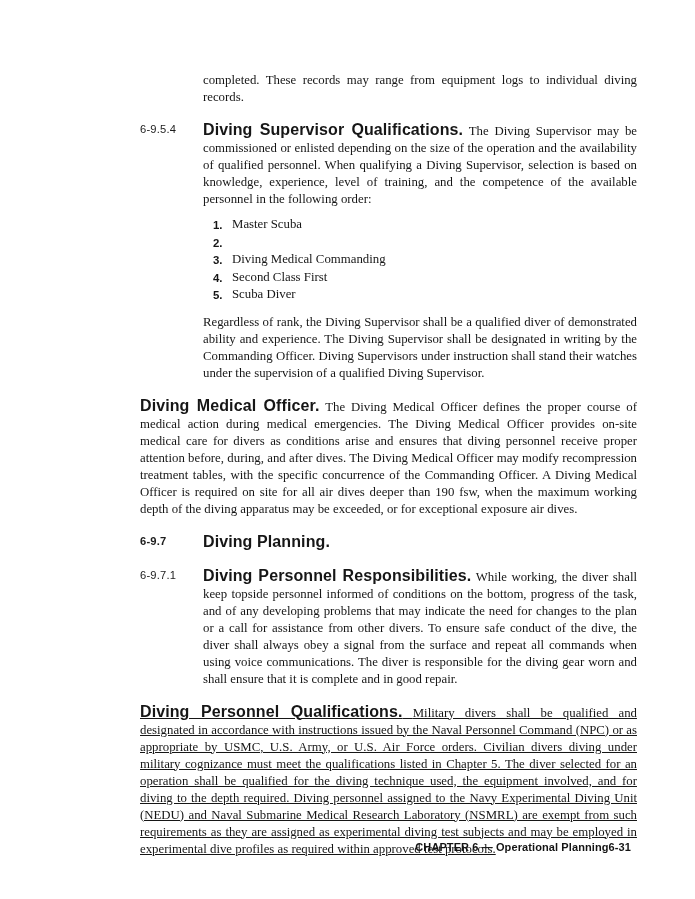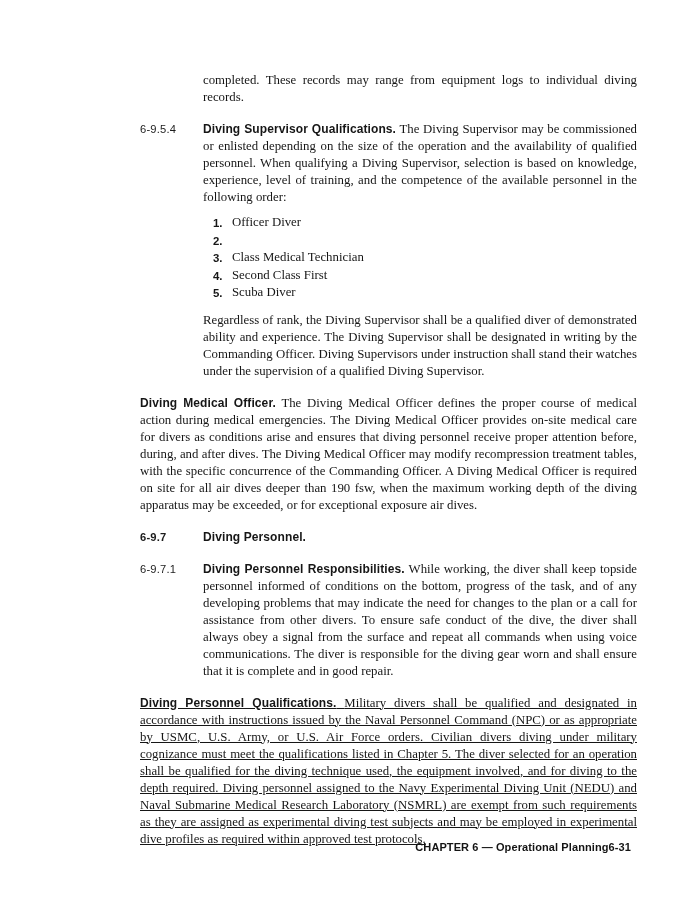--- a/index.html
+++ b/index.html
@@ -33,21 +33,21 @@
   p.para {
     margin: 0 0 7px 0;
     font-size: 12.8px;
     line-height: 17px;
     text-align: justify;
   }
   p.para.last { margin-bottom: 0; text-decoration: underline; }
   .h {
     font-family: "Liberation Sans", sans-serif;
     font-weight: bold;
-    font-size: 12px;
+    font-size: 16px;
     letter-spacing: 0.1px;
   }
   .olist { margin: 8px 0 10px 0; padding-left: 10px; }
   .li { display: flex; font-size: 12.8px; line-height: 16.5px; }
   .li .marker {
     width: 19px;
     flex: none;
     font-family: "Liberation Sans", sans-serif;
     font-weight: bold;
     font-size: 11.4px;
@@ -81,28 +81,28 @@
       </div>
     </div>
 
     <div class="sec">
       <div class="num">6-9.5.4</div>
       <div class="bodycol">
         <p class="para"><span class="h">Diving Supervisor Qualifications.</span> <span>The Diving Supervisor may be commissioned or enlisted depending on the size of the operation and the availability of qualified personnel. When qualifying a Diving Supervisor, selection is based on knowledge, experience, level of training, and the competence of the available personnel in the following order:</span></p>
         <div class="olist">
           <div class="li">
               <span class="marker">1.</span>
-              <span class="litext">Officer Diver</span>
+              <span class="litext">Master Scuba</span>
             </div>
           <div class="li">
               <span class="marker">2.</span>
             </div>
           <div class="li">
               <span class="marker">3.</span>
-              <span class="litext">Class Medical Technician</span>
+              <span class="litext">Diving Medical Commanding</span>
             </div>
           <div class="li">
               <span class="marker">4.</span>
               <span class="litext">Second Class First</span>
             </div>
           <div class="li">
               <span class="marker">5.</span>
               <span class="litext">Scuba Diver</span>
             </div>
         </div>
@@ -112,21 +112,21 @@
 
     <div class="sec">
       <div class="bodycol">
         <p class="para"><span class="h">Diving Medical Officer.</span> <span>The Diving Medical Officer defines the proper course of medical action during medical emergencies. The Diving Medical Officer provides on-site medical care for divers as conditions arise and ensures that diving personnel receive proper attention before, during, and after dives. The Diving Medical Officer may modify recompression treatment tables, with the specific concurrence of the Commanding Officer. A Diving Medical Officer is required on site for all air dives deeper than 190 fsw, when the maximum working depth of the diving apparatus may be exceeded, or for exceptional exposure air dives.</span></p>
       </div>
     </div>
 
     <div class="sec">
       <div class="num bold">6-9.7</div>
       <div class="bodycol">
-        <p class="para"><span class="h">Diving Personnel.</span></p>
+        <p class="para"><span class="h">Diving Planning.</span></p>
       </div>
     </div>
 
     <div class="sec">
       <div class="num">6-9.7.1</div>
       <div class="bodycol">
         <p class="para"><span class="h">Diving Personnel Responsibilities.</span> <span>While working, the diver shall keep topside personnel informed of conditions on the bottom, progress of the task, and of any developing problems that may indicate the need for changes to the plan or a call for assistance from other divers. To ensure safe conduct of the dive, the diver shall always obey a signal from the surface and repeat all commands when using voice communications. The diver is responsible for the diving gear worn and shall ensure that it is complete and in good repair.</span></p>
       </div>
     </div>
 

